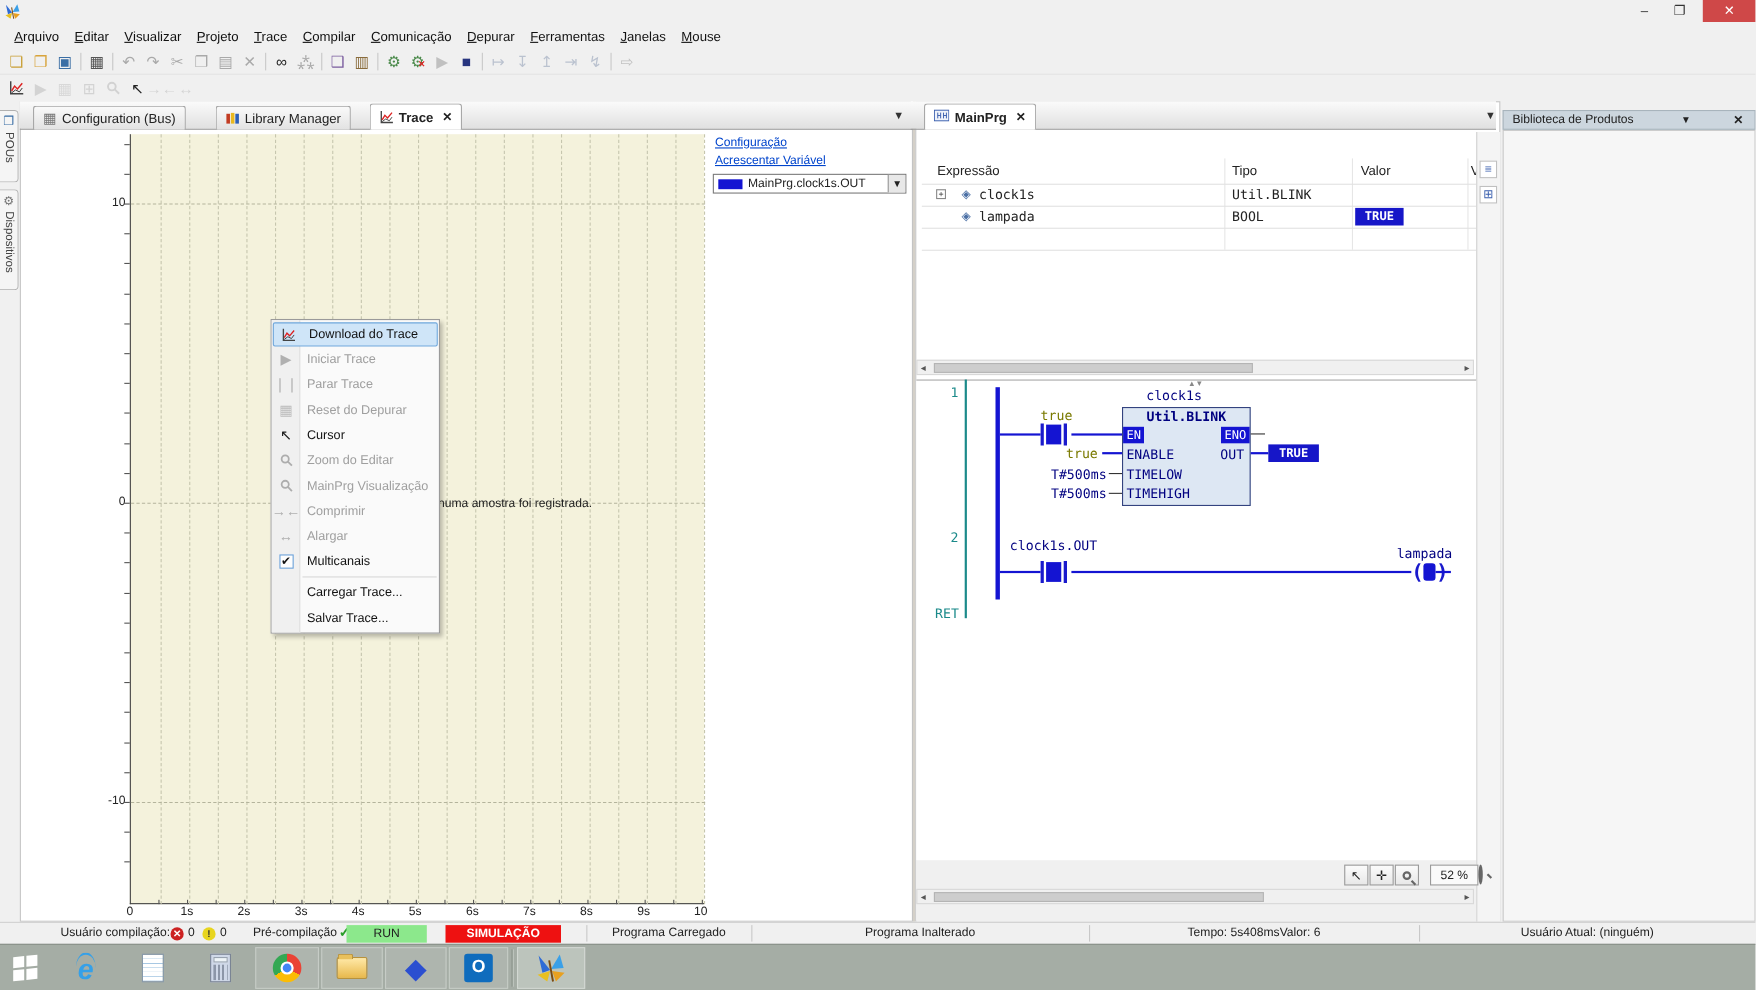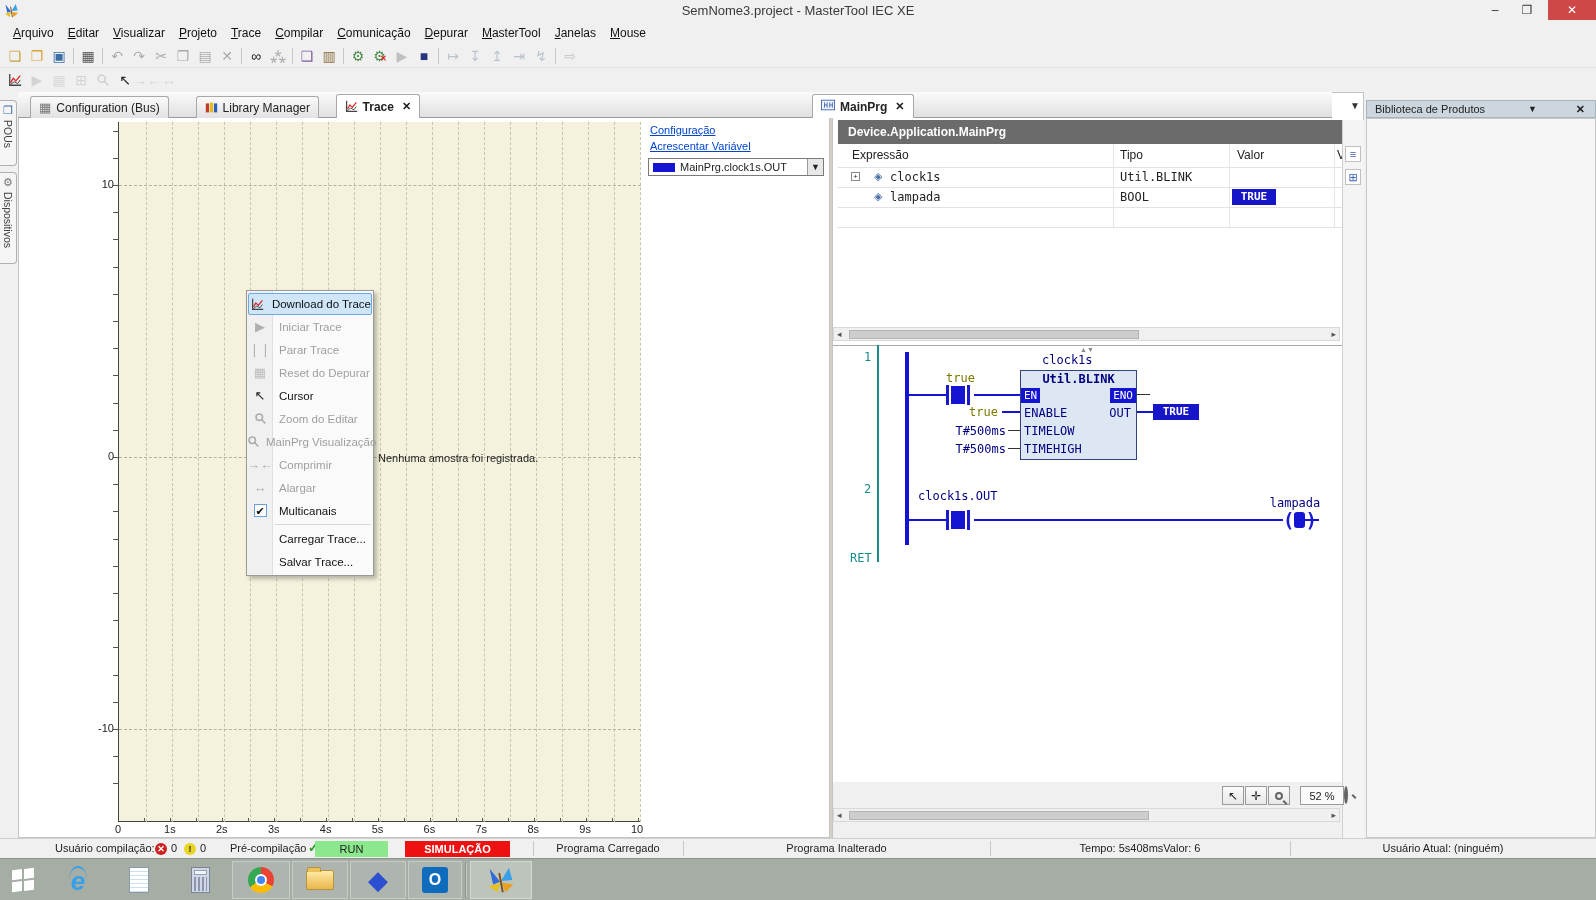--- a/index.html
+++ b/index.html
@@ -53,21 +53,21 @@
   #chart-msg { position:absolute; left:378px; top:360px; font-size:11px; color:#222; z-index:1; }
 
   
   .tlink { font-size:11px; color:#0044cc; text-decoration:underline; position:absolute; }
   #legendbox { position:absolute; left:648px; top:66px; width:176px; height:18px; background:#fff; border:1px solid #7a7a7a; display:flex; align-items:center; }
   #legendbox .swatch { width:22px; height:9px; background:#1414d2; margin:0 5px 0 4px; }
   #legendbox .lab { flex:1; font-size:11px; }
   #legendbox .dd { width:16px; height:16px; border-left:1px solid #9a9a9a; text-align:center; font-size:9px; line-height:16px; background:#e8e8e8; }
 
   
-  #ctxmenu { position:absolute; left:246px; top:198px; width:128px; background:#fafafa; border:1px solid #9a9a9a; box-shadow:3px 3px 4px rgba(0,0,0,.25); z-index:50; padding:2px 0; }
+  #ctxmenu { position:absolute; left:246px; top:198px; width:154px; background:#fafafa; border:1px solid #9a9a9a; box-shadow:3px 3px 4px rgba(0,0,0,.25); z-index:50; padding:2px 0; }
   #ctx-gutter { position:absolute; left:0; top:0; bottom:0; width:26px; background:#f0f0f0; border-right:1px solid #e0e0e0; }
   .ctx-item { position:relative; height:23px; display:flex; align-items:center; z-index:1; }
   .ctx-item .ci { width:26px; display:flex; justify-content:center; align-items:center; font-size:11px; }
   .ctx-item .cl { font-size:11.5px; padding-left:6px; color:#111; }
   .ctx-item.dis .cl { color:#9f9f9f; }
   .ctx-item.hl { background:#cfe5f8; border:1px solid #70a8dc; border-radius:2px; margin:0 1px; height:22px; }
   .ctx-sep { position:relative; z-index:1; height:1px; background:#d8d8d8; margin:2px 2px 2px 28px; }
   .cmchk { width:13px; height:13px; border:1px solid #6aa0d8; background:#fdfdfd; font-size:11px; line-height:12px; text-align:center; color:#111; }
 
   
@@ -145,36 +145,35 @@
 <body>
 
 <div id="titlebar">
   <span class="abs" style="left:4px;top:3px" id="app-logo"><svg width="15" height="15" viewBox="0 0 32 32">
         <polygon points="15,18 3,3 7,21" fill="#2e6bd6"></polygon>
         <polygon points="16,17 25,2 29,16" fill="#3aa0e8"></polygon>
         <polygon points="15,19 2,23 12,30" fill="#e8c020"></polygon>
         <polygon points="17,19 30,21 21,30" fill="#e8a020"></polygon>
         <line x1="14" y1="8" x2="18" y2="30" stroke="#7a4a10" stroke-width="2"></line>
       </svg></span>
-  <span class="title nowrap">SemNome3.project - MasterTool IEC XE</span>
   <span class="winbtn" id="btn-min">–</span>
   <span class="winbtn" id="btn-restore">❐</span>
   <span class="winbtn" id="btn-close">✕</span>
 </div>
 
 <div id="menubar">
     <span class="menu-item nowrap">Arquivo</span>
     <span class="menu-item nowrap">Editar</span>
     <span class="menu-item nowrap">Visualizar</span>
     <span class="menu-item nowrap">Projeto</span>
     <span class="menu-item nowrap">Trace</span>
     <span class="menu-item nowrap">Compilar</span>
     <span class="menu-item nowrap">Comunicação</span>
     <span class="menu-item nowrap">Depurar</span>
-    <span class="menu-item nowrap">MasterTool</span>
+    <span class="menu-item nowrap">Ferramentas</span>
     <span class="menu-item nowrap">Janelas</span>
     <span class="menu-item nowrap">Mouse</span>
   </div>
 <div id="toolbar1">
     <span class="tbtn">
       <span style="color: rgb(202, 162, 60); font-size: 14px; display: inline-flex; align-items: center; line-height: 1;">❏</span>
     </span>
     <span class="tbtn">
       <span style="color: rgb(216, 164, 60); font-size: 14px; display: inline-flex; align-items: center; line-height: 1;">❐</span>
     </span>
@@ -466,33 +465,32 @@
       </div>
       <div class="ctx-item">
         <span class="ci"></span>
         <span class="cl nowrap">Salvar Trace...</span>
       </div>
     </div>
 
   <div class="abs" style="left:830px;top:0;width:2px;height:746px;background:#d4d0c8"></div>
 
   <div class="abs" style="left:832px;top:0;width:532px;height:746px;background:#fff;border:1px solid #c4c4c4"></div>
-  <div class="tabbar" style="left:800px;width:532px">
+  <div class="tabbar" style="left:828px;width:532px">
     <div class="etab active" style="left:12px">
       <span id="mainprg-ic"><svg width="14" height="14" viewBox="0 0 16 16">
             <rect x="0.5" y="2.5" width="15" height="11" fill="#eef2fa" stroke="#3a5fae"></rect>
             <path d="M4 5v6M4 8h3M7 5v6M10 5v6M10 8h3M13 5v6" stroke="#3a5fae" fill="none"></path>
           </svg></span>
       <span>MainPrg</span>
       <span class="tab-close">✕</span>
     </div>
   </div>
   <span class="ovf" style="left:1350px">▼</span>
 
-  <div id="pathbar" class="nowrap">Device.Application.MainPrg</div>
 
   <span class="wt-h" style="left:852px">Expressão</span>
   <span class="wt-h" style="left:1120px">Tipo</span>
   <span class="wt-h" style="left:1237px">Valor</span>
   <span class="wt-h" style="left:1337px">V</span>
   <div class="wt-colsep" style="left:1113px"></div>
   <div class="wt-colsep" style="left:1229px"></div>
   <div class="wt-colsep" style="left:1334px"></div>
   <div class="wt-rowline" style="top:75px"></div>
   <div class="wt-rowline" style="top:95px"></div>

